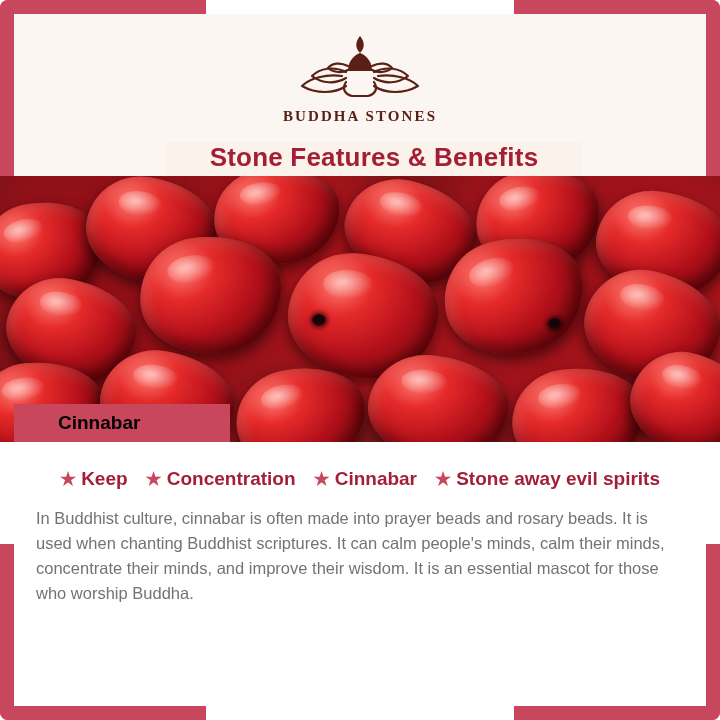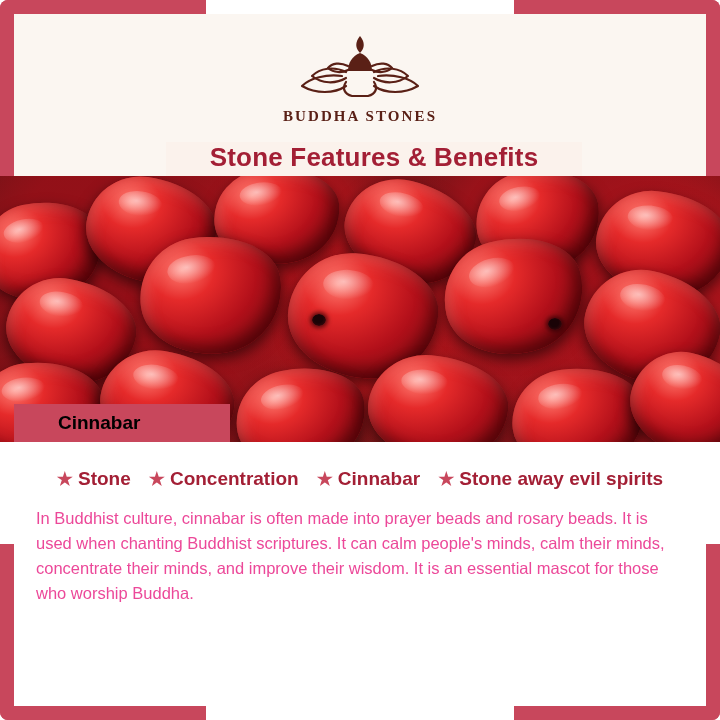--- a/index.html
+++ b/index.html
@@ -182,21 +182,21 @@
   }
   .star {
     color: #c8475c;
     font-size: 18px;
     line-height: 1;
   }
   .body-text {
     margin: 16px 22px 0 22px;
     font-size: 16.5px;
     line-height: 1.52;
-    color: #ec4899;
+    color: #737373;
   }
 </style>
 </head>
 <body>
 
 <div class="page">
 
   <div class="corner corner-tl-h"></div>
   <div class="corner corner-tl-v"></div>
   <div class="corner corner-tr-h"></div>
@@ -256,21 +256,21 @@
 
     <div class="label-band">
       <span class="label-text">Cinnabar</span>
     </div>
   </div>
 
   <div class="benefits">
     <div class="bullets">
       <div class="bullet">
         <span class="star">★</span>
-        <span>Stone</span>
+        <span>Keep</span>
       </div>
       <div class="bullet">
         <span class="star">★</span>
         <span>Concentration</span>
       </div>
       <div class="bullet">
         <span class="star">★</span>
         <span>Cinnabar</span>
       </div>
       <div class="bullet">

